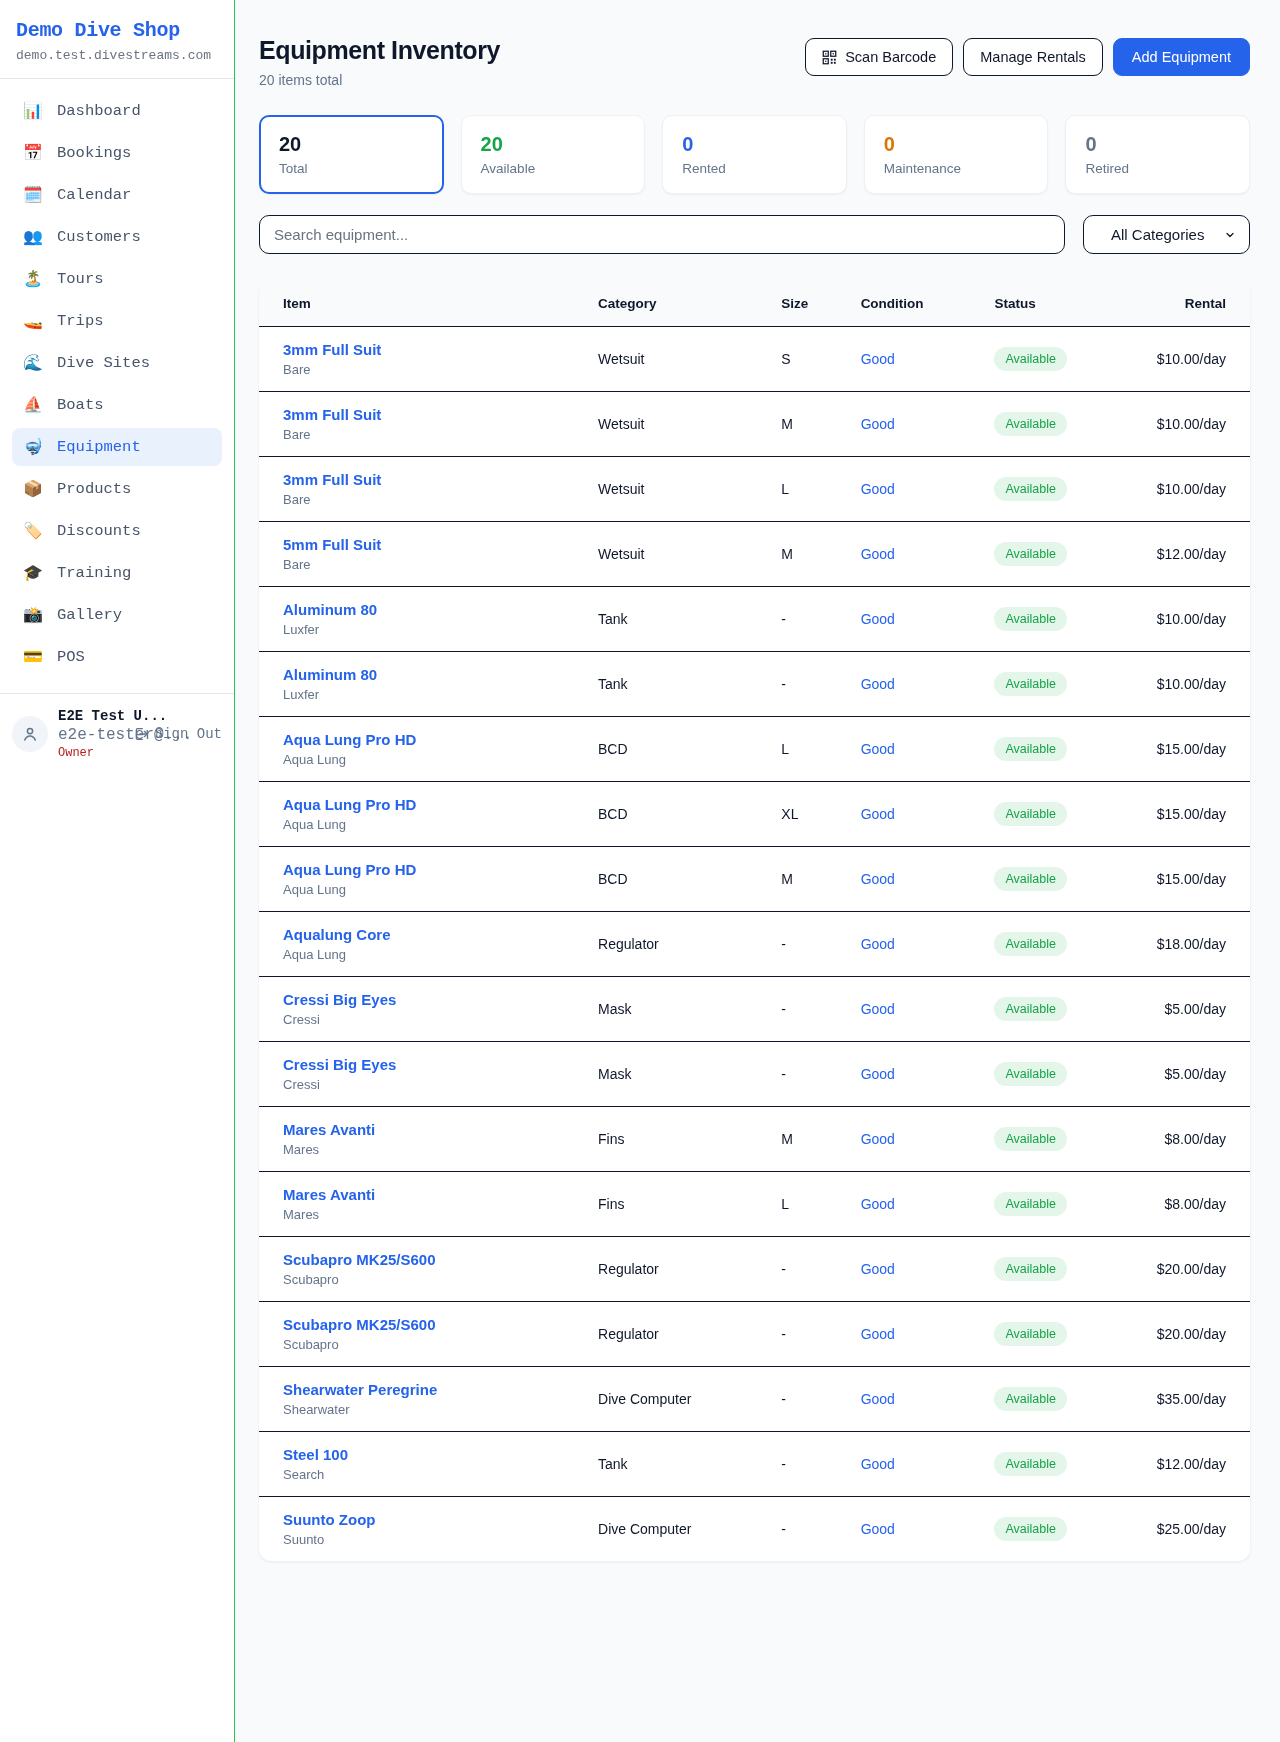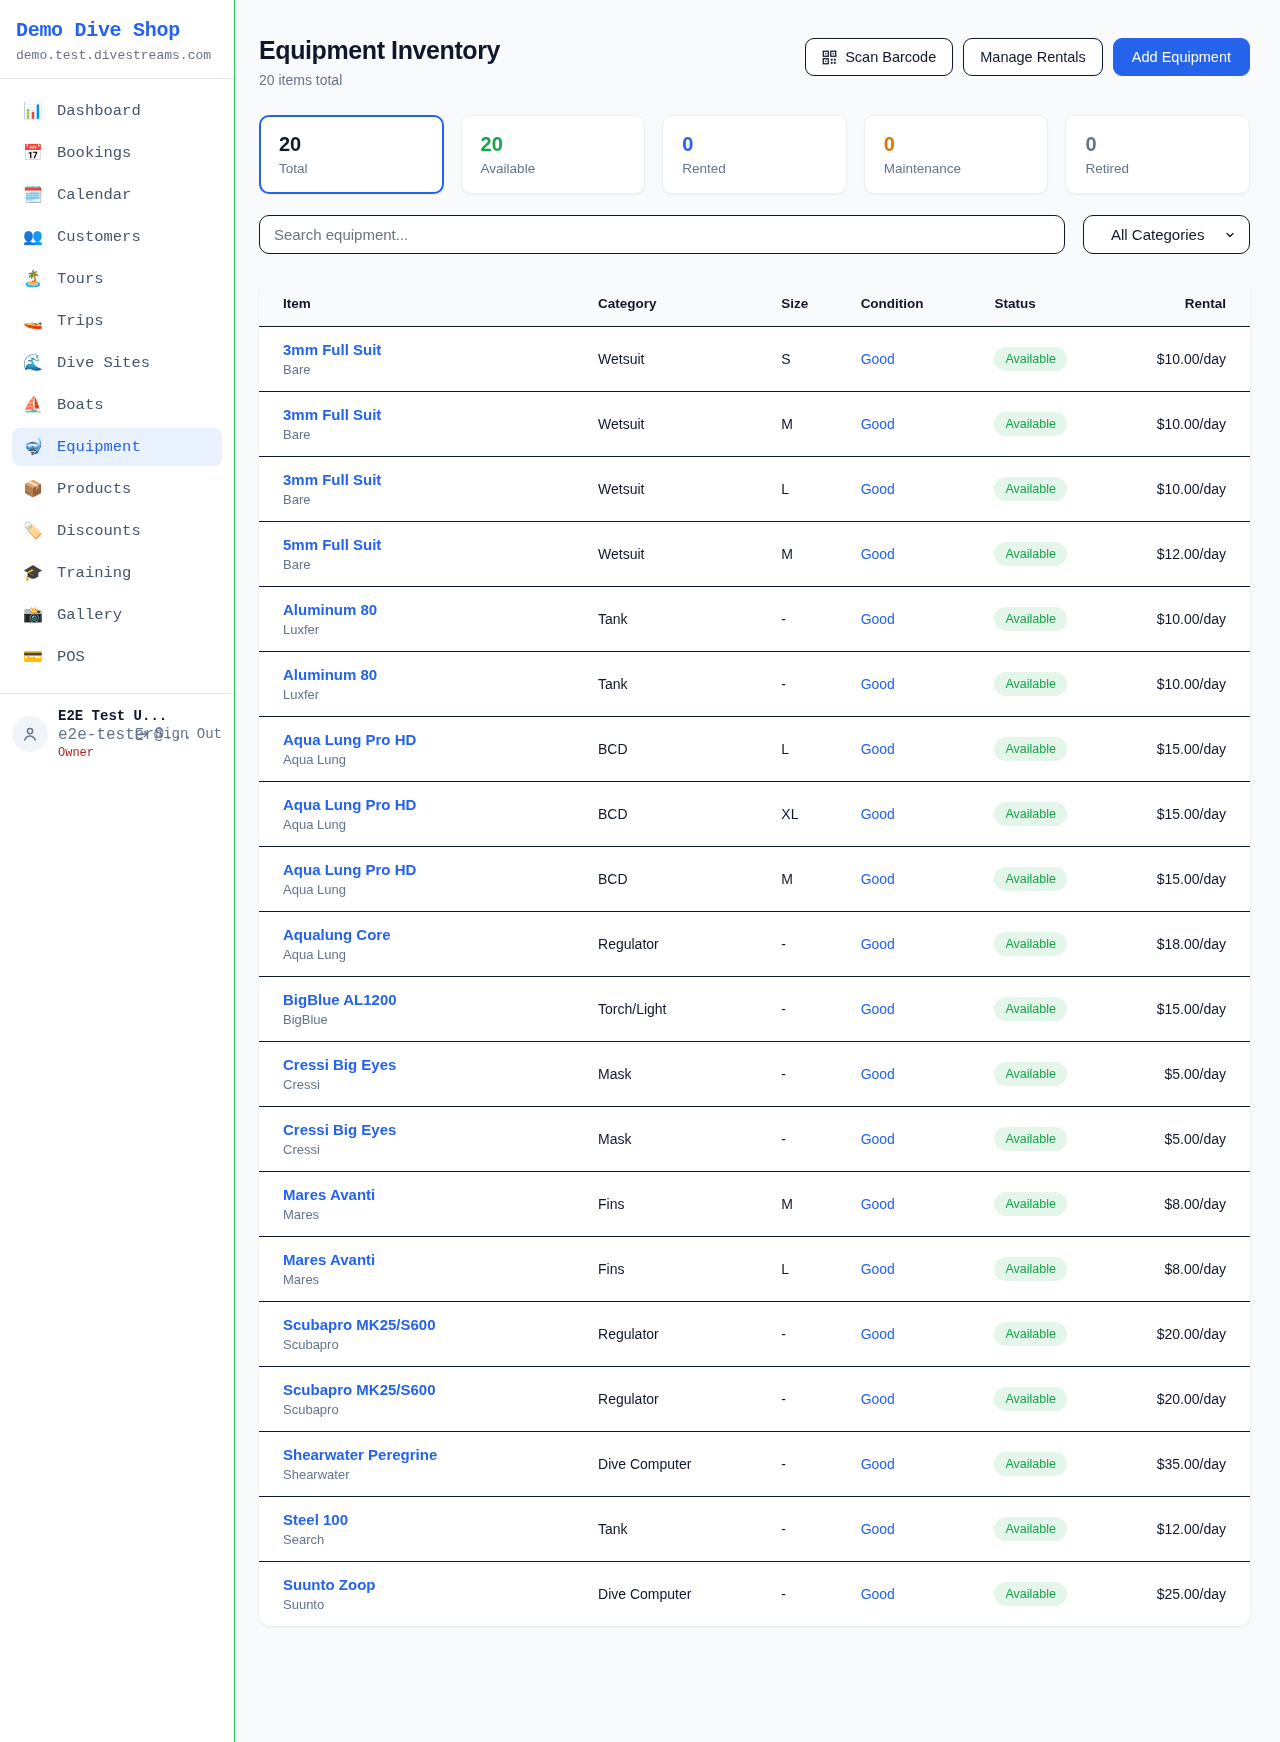--- a/index.html
+++ b/index.html
@@ -385,31 +385,20 @@
                 <div class="item-brand">Aqua Lung</div>
               </td>
               <td>Regulator</td>
               <td>-</td>
               <td><span class="cond-link">Good</span></td>
               <td><span class="badge" style="color: rgb(22, 163, 74); background: rgb(228, 245, 233);">Available</span></td>
               <td class="right">$18.00/day</td>
             </tr>
             <tr>
               <td>
-                <div class="item-name">BigBlue AL1200</div>
-                <div class="item-brand">BigBlue</div>
-              </td>
-              <td>Torch/Light</td>
-              <td>-</td>
-              <td><span class="cond-link">Good</span></td>
-              <td><span class="badge" style="color: rgb(22, 163, 74); background: rgb(228, 245, 233);">Available</span></td>
-              <td class="right">$15.00/day</td>
-            </tr>
-            <tr>
-              <td>
                 <div class="item-name">Cressi Big Eyes</div>
                 <div class="item-brand">Cressi</div>
               </td>
               <td>Mask</td>
               <td>-</td>
               <td><span class="cond-link">Good</span></td>
               <td><span class="badge" style="color: rgb(22, 163, 74); background: rgb(228, 245, 233);">Available</span></td>
               <td class="right">$5.00/day</td>
             </tr>
             <tr>

